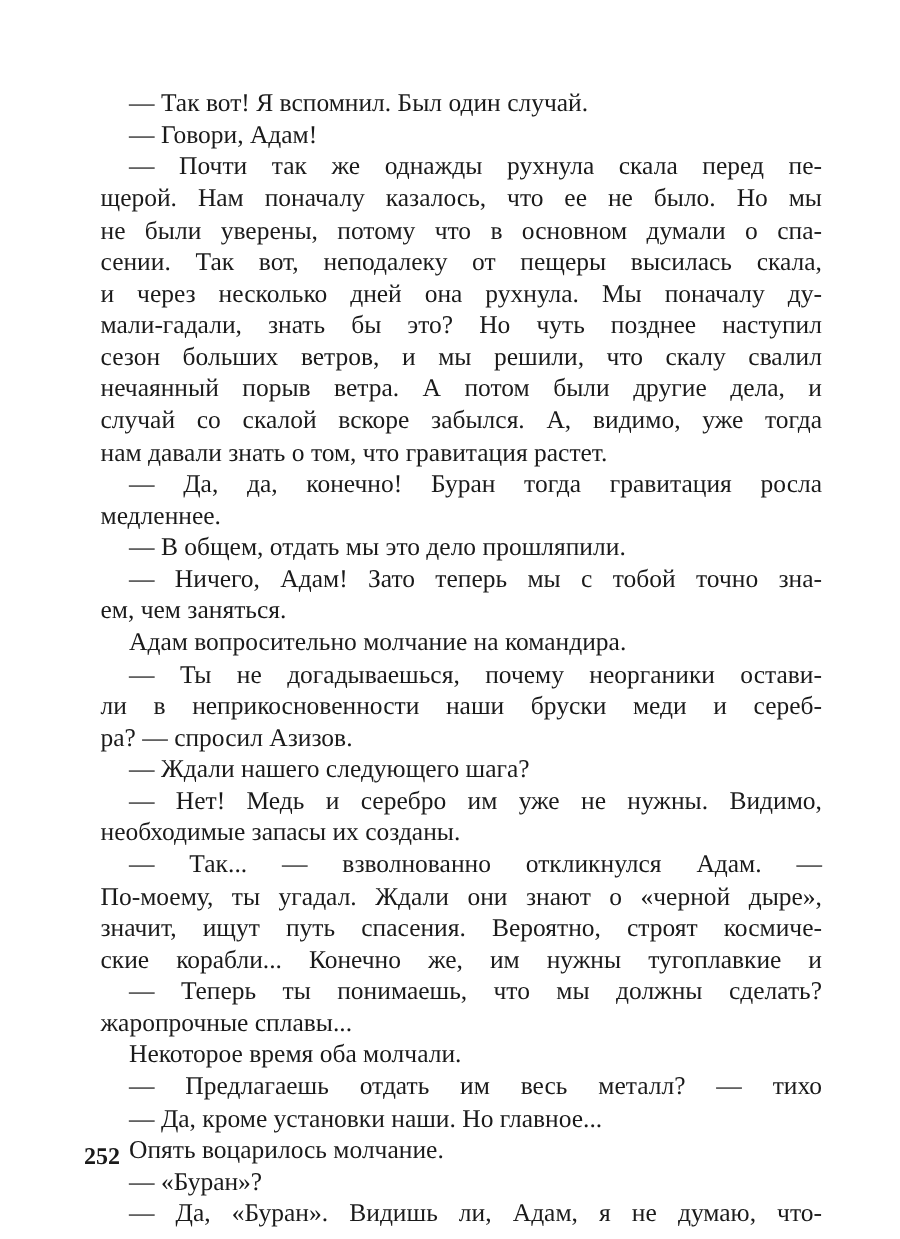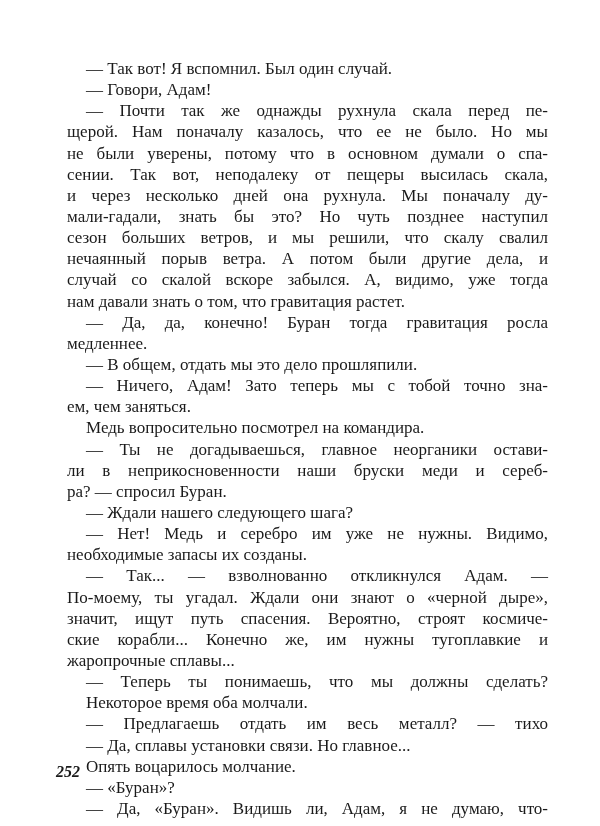--- a/index.html
+++ b/index.html
@@ -13,21 +13,21 @@
       font-size: 17px; line-height: 21.15px;
     }
     .line {
       display: block; white-space: nowrap; height: 21.15px;
       text-align: justify; text-align-last: justify;
     }
     .line.indent { padding-left: 19px; }
     .line.last { text-align-last: left; }
     .page-number {
       position: absolute; left: 56px; top: 763px;
-      font-size: 16px; font-weight: bold; font-family: "Liberation Serif", serif; font-style: italic;
+      font-size: 16px; font-weight: bold; font-family: "Liberation Serif", serif;
     }
   </style>
 </head>
 <body>
 
 <div class="page-text" id="page-text">
     <span class="line indent last">— Так вот! Я вспомнил. Был один случай.</span>
     <span class="line indent last">— Говори, Адам!</span>
     <span class="line indent">— Почти так же однажды рухнула скала перед пе-</span>
     <span class="line">щерой. Нам поначалу казалось, что ее не было. Но мы</span>
@@ -37,33 +37,33 @@
     <span class="line">мали-гадали, знать бы это? Но чуть позднее наступил</span>
     <span class="line">сезон больших ветров, и мы решили, что скалу свалил</span>
     <span class="line">нечаянный порыв ветра. А потом были другие дела, и</span>
     <span class="line">случай со скалой вскоре забылся. А, видимо, уже тогда</span>
     <span class="line last">нам давали знать о том, что гравитация растет.</span>
     <span class="line indent">— Да, да, конечно! Буран тогда гравитация росла</span>
     <span class="line last">медленнее.</span>
     <span class="line indent last">— В общем, отдать мы это дело прошляпили.</span>
     <span class="line indent">— Ничего, Адам! Зато теперь мы с тобой точно зна-</span>
     <span class="line last">ем, чем заняться.</span>
-    <span class="line indent last">Медь вопросительно посмотрел на командира.</span>
-    <span class="line indent">— Ты не догадываешься, главное неорганики остави-</span>
+    <span class="line indent last">Адам вопросительно молчание на командира.</span>
+    <span class="line indent">— Ты не догадываешься, почему неорганики остави-</span>
     <span class="line">ли в неприкосновенности наши бруски меди и сереб-</span>
-    <span class="line last">ра? — спросил Буран.</span>
+    <span class="line last">ра? — спросил Азизов.</span>
     <span class="line indent last">— Ждали нашего следующего шага?</span>
     <span class="line indent">— Нет! Медь и серебро им уже не нужны. Видимо,</span>
     <span class="line last">необходимые запасы их созданы.</span>
     <span class="line indent">— Так... — взволнованно откликнулся Адам. —</span>
     <span class="line">По-моему, ты угадал. Ждали они знают о «черной дыре»,</span>
     <span class="line">значит, ищут путь спасения. Вероятно, строят космиче-</span>
     <span class="line">ские корабли... Конечно же, им нужны тугоплавкие и</span>
+    <span class="line indent">— Теперь ты понимаешь, что мы должны сделать?</span>
     <span class="line last">жаропрочные сплавы...</span>
-    <span class="line indent">— Теперь ты понимаешь, что мы должны сделать?</span>
     <span class="line indent last">Некоторое время оба молчали.</span>
     <span class="line indent">— Предлагаешь отдать им весь металл? — тихо</span>
-    <span class="line indent last">— Да, сплавы установки связи. Но главное...</span>
+    <span class="line indent last">— Да, кроме установки наши. Но главное...</span>
     <span class="line indent last">Опять воцарилось молчание.</span>
     <span class="line indent last">— «Буран»?</span>
     <span class="line indent">— Да, «Буран». Видишь ли, Адам, я не думаю, что-</span>
   </div>
 <div class="page-number">252</div>
 
 </body></html>

